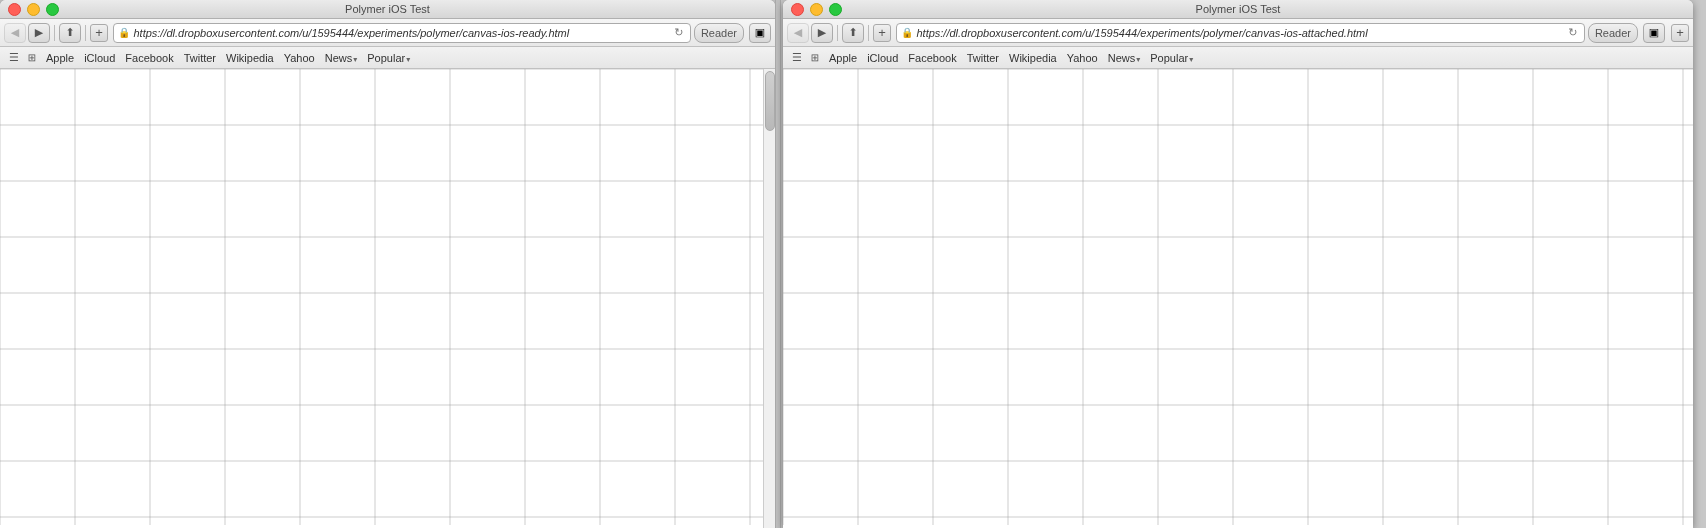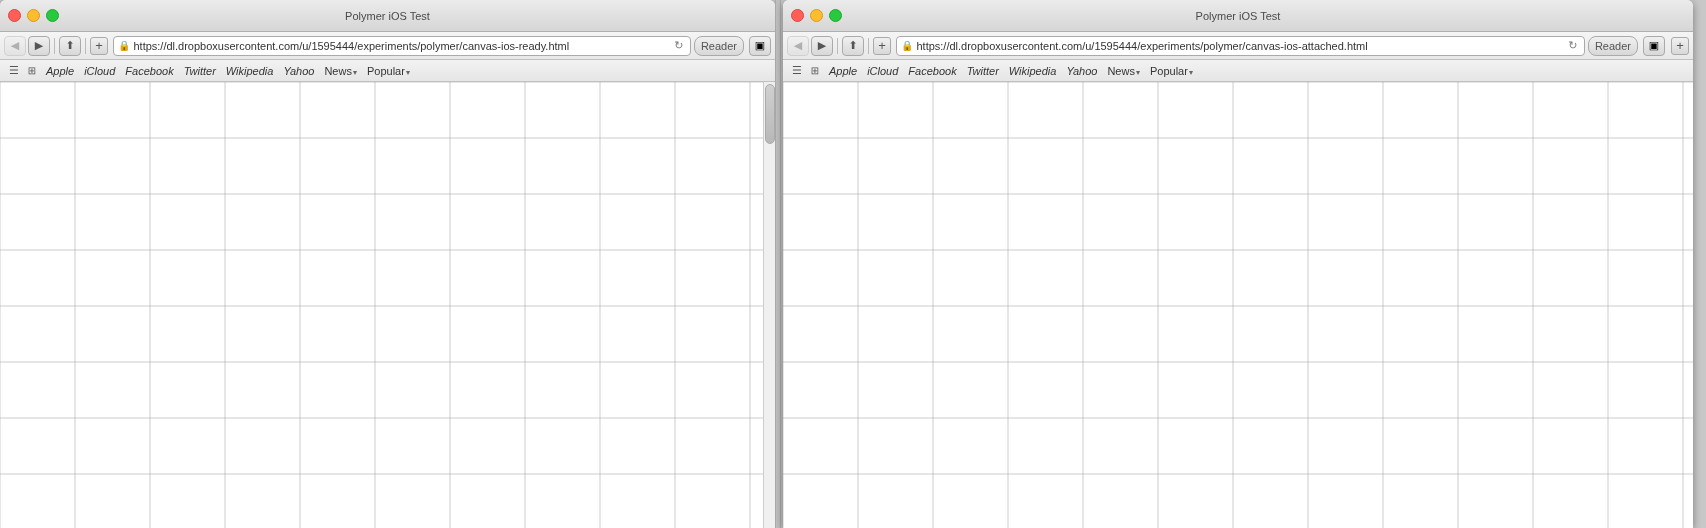--- a/index.html
+++ b/index.html
@@ -32,21 +32,21 @@
     }
 
     .browser-window.right {
       width: 910px;
       margin-left: 2px;
     }
 
     .title-bar {
       background: linear-gradient(to bottom, #ebebeb, #d6d6d6);
       border-bottom: 1px solid #b0b0b0;
-      height: 32px;
+      height: 19px;
       display: flex;
       align-items: center;
       justify-content: center;
       position: relative;
       padding: 0 80px;
     }
 
     .window-controls {
       position: absolute;
       left: 8px;
@@ -164,20 +164,21 @@
       font-size: 10px;
     }
 
     .address-text {
       font-size: 11px;
       color: #333;
       overflow: hidden;
       text-overflow: ellipsis;
       white-space: nowrap;
       flex: 1;
+      font-style: italic;
     }
 
     .refresh-btn {
       width: 14px;
       height: 14px;
       cursor: pointer;
       display: flex;
       align-items: center;
       justify-content: center;
       font-size: 11px;
@@ -241,21 +242,20 @@
       font-size: 10px;
       color: #555;
     }
 
     .bookmark-link {
       font-size: 11px;
       color: #333;
       cursor: pointer;
       padding: 0 4px;
       white-space: nowrap;
-      font-style: italic;
     }
 
     .bookmark-dropdown {
       font-size: 11px;
       color: #333;
       cursor: pointer;
       padding: 0 4px;
       display: flex;
       align-items: flex-end;
       gap: 1px;

